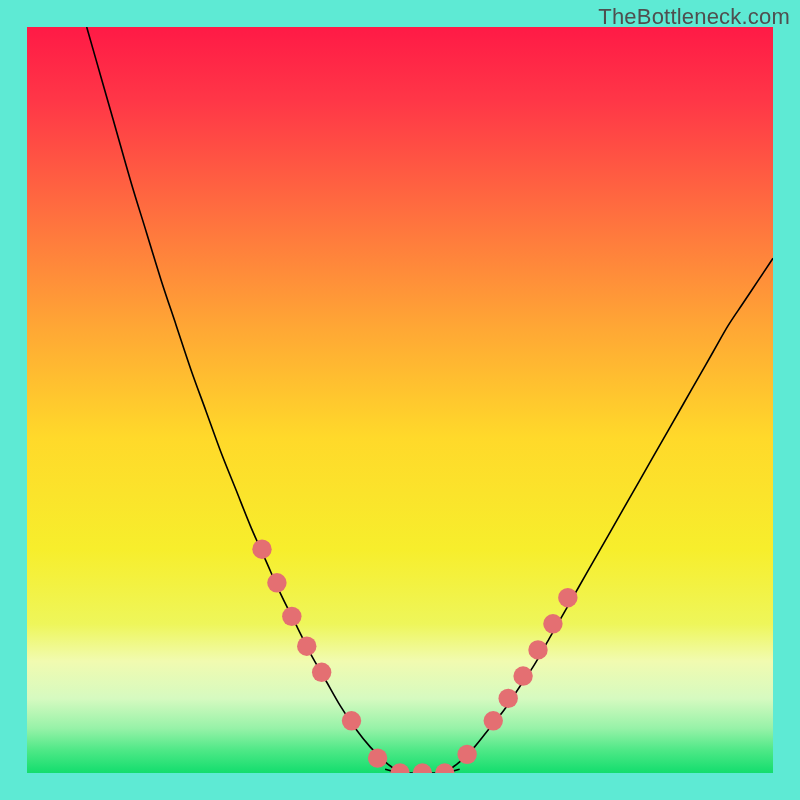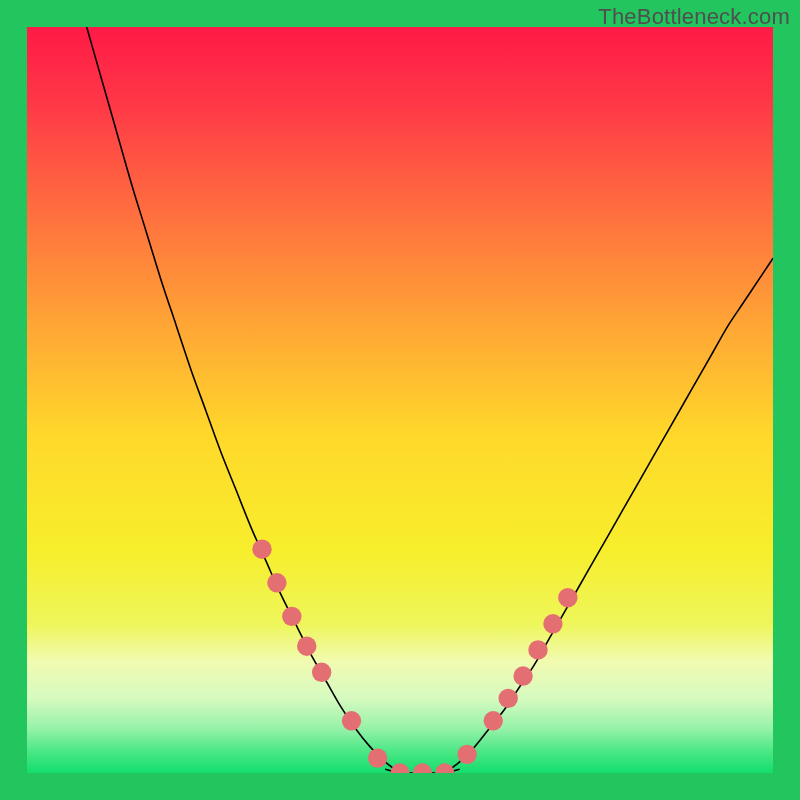--- a/index.html
+++ b/index.html
@@ -8,21 +8,21 @@
     width: 800px;
     height: 800px;
     overflow: hidden;
     background: #000;
     font-family: Arial, Helvetica, sans-serif;
   }
   .frame {
     position: absolute;
     top: 0; left: 0;
     width: 800px; height: 800px;
-    background: #22c55e;
+    background: #5eead4;
   }
   .plot {
     position: absolute;
     top: 27px;
     left: 27px;
     width: 746px;
     height: 746px;
     overflow: hidden;
   }
   .watermark {

